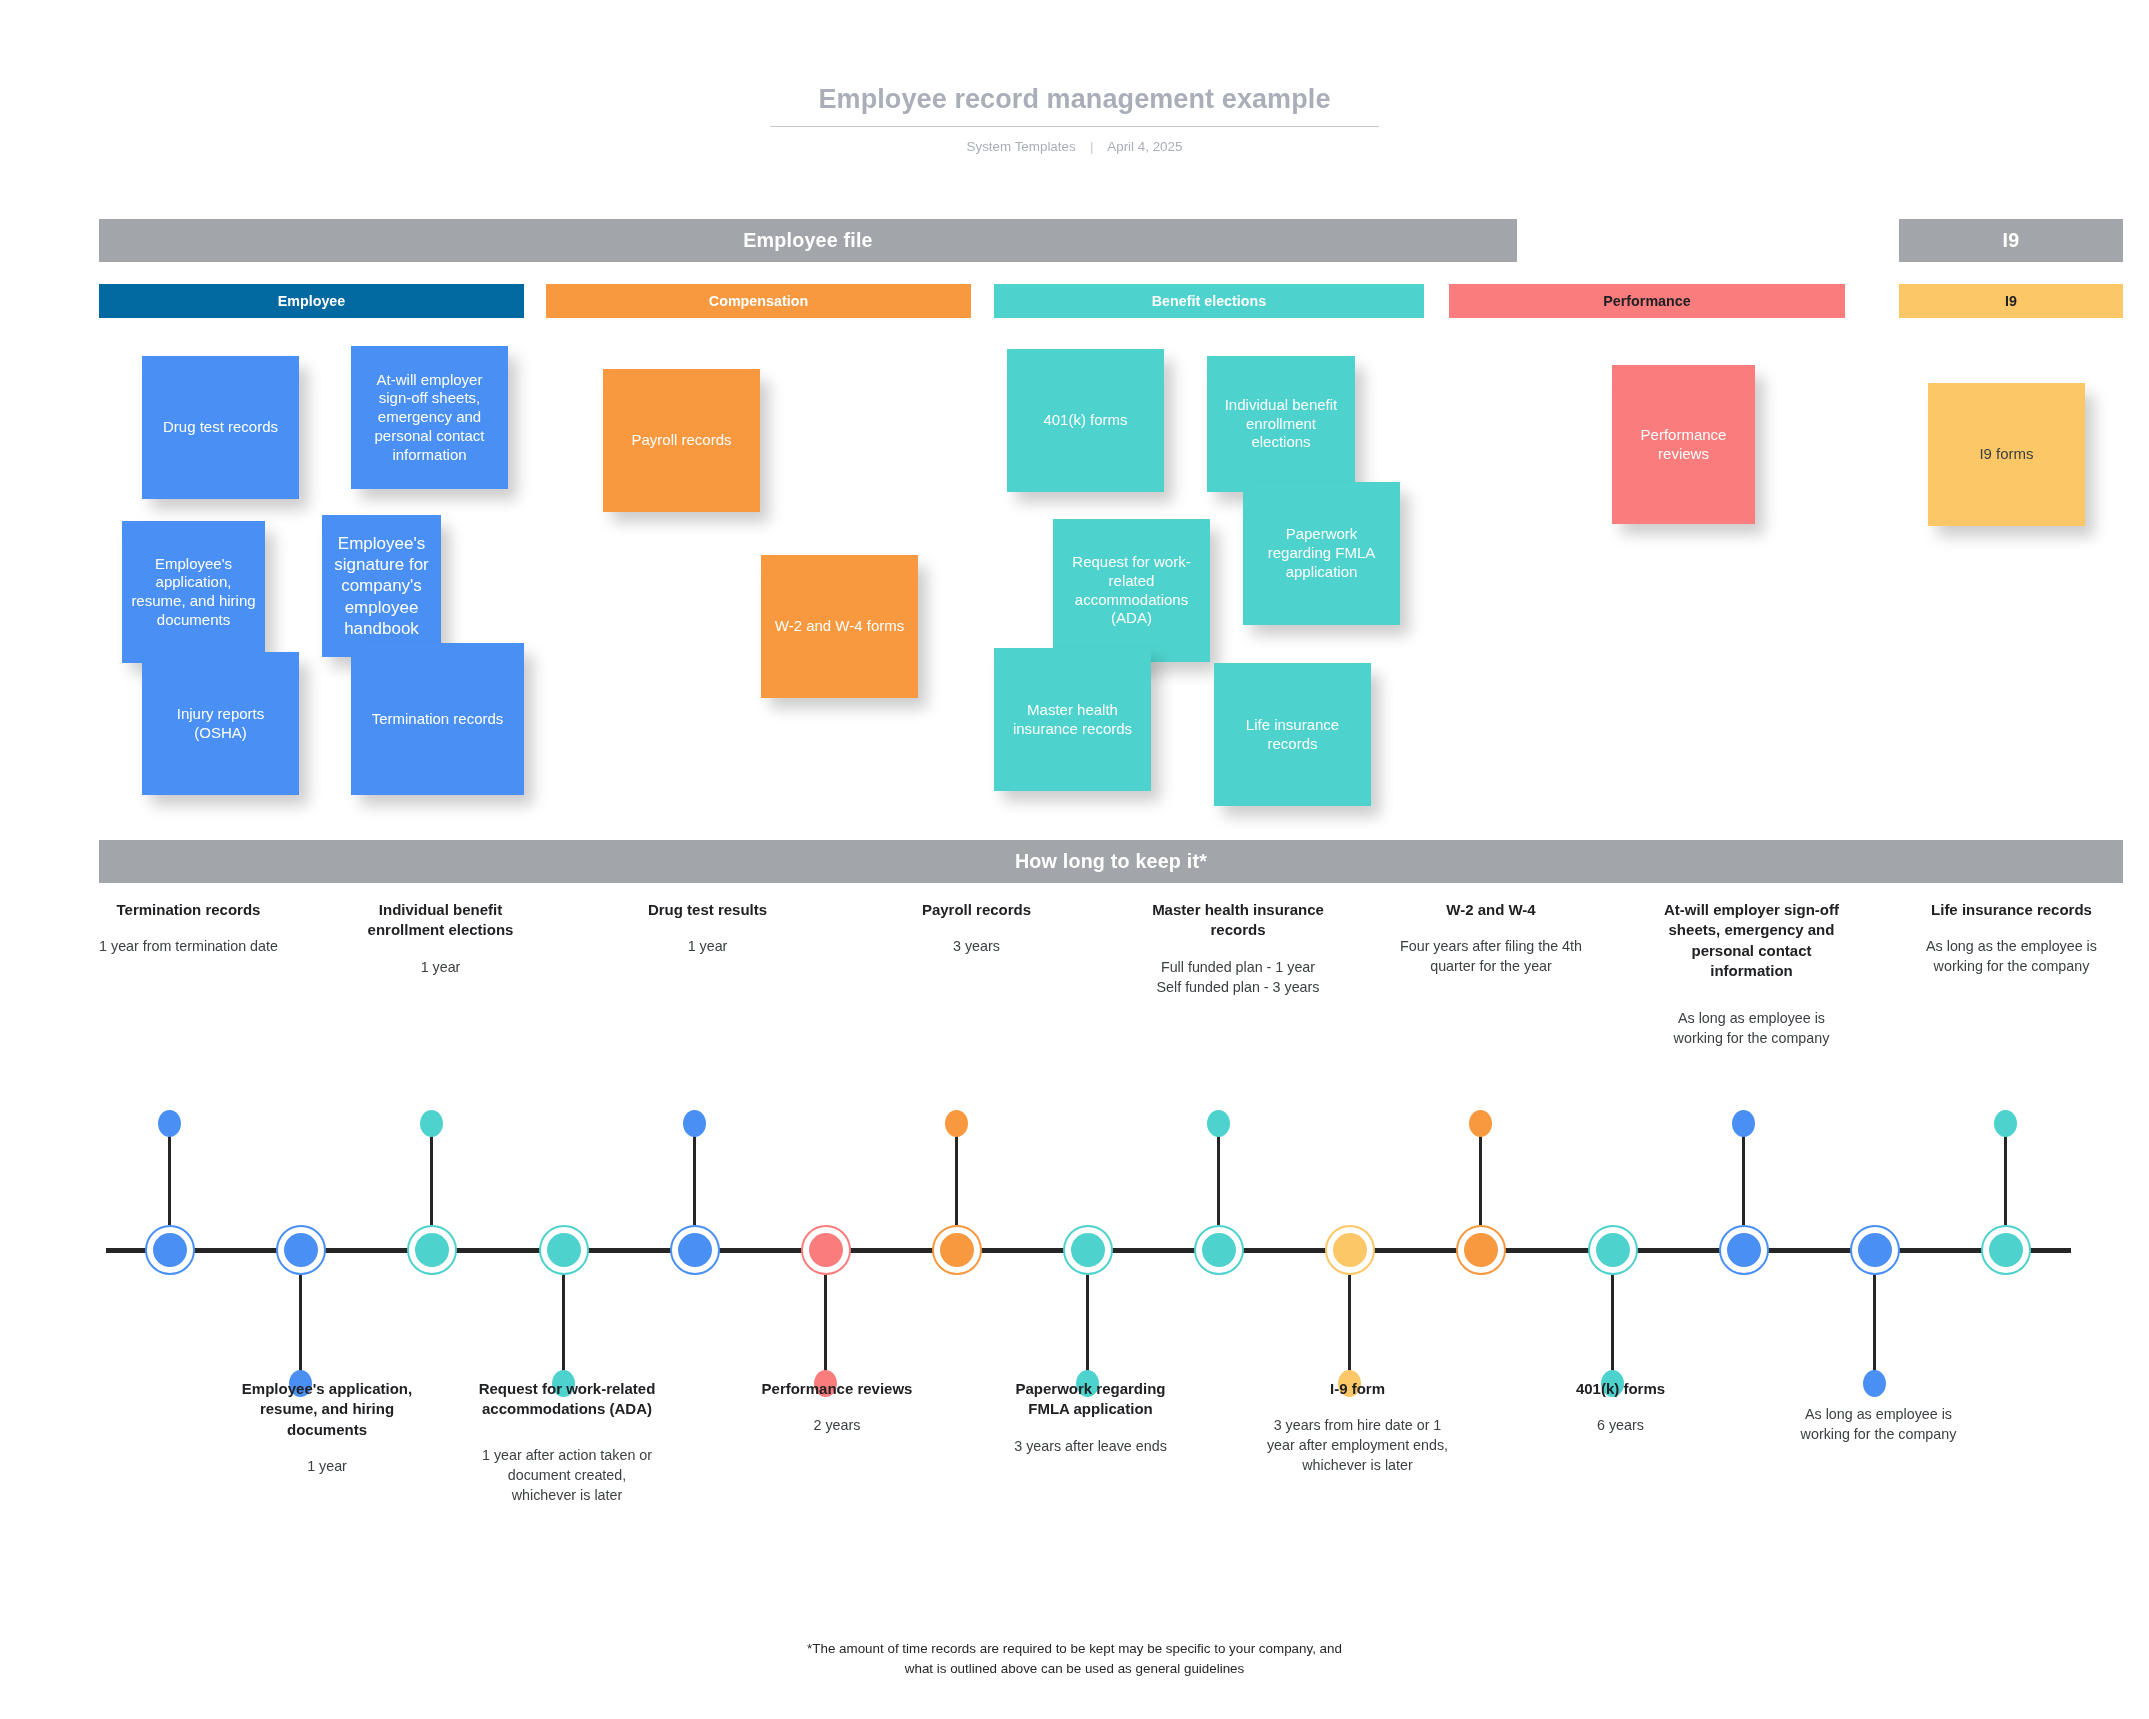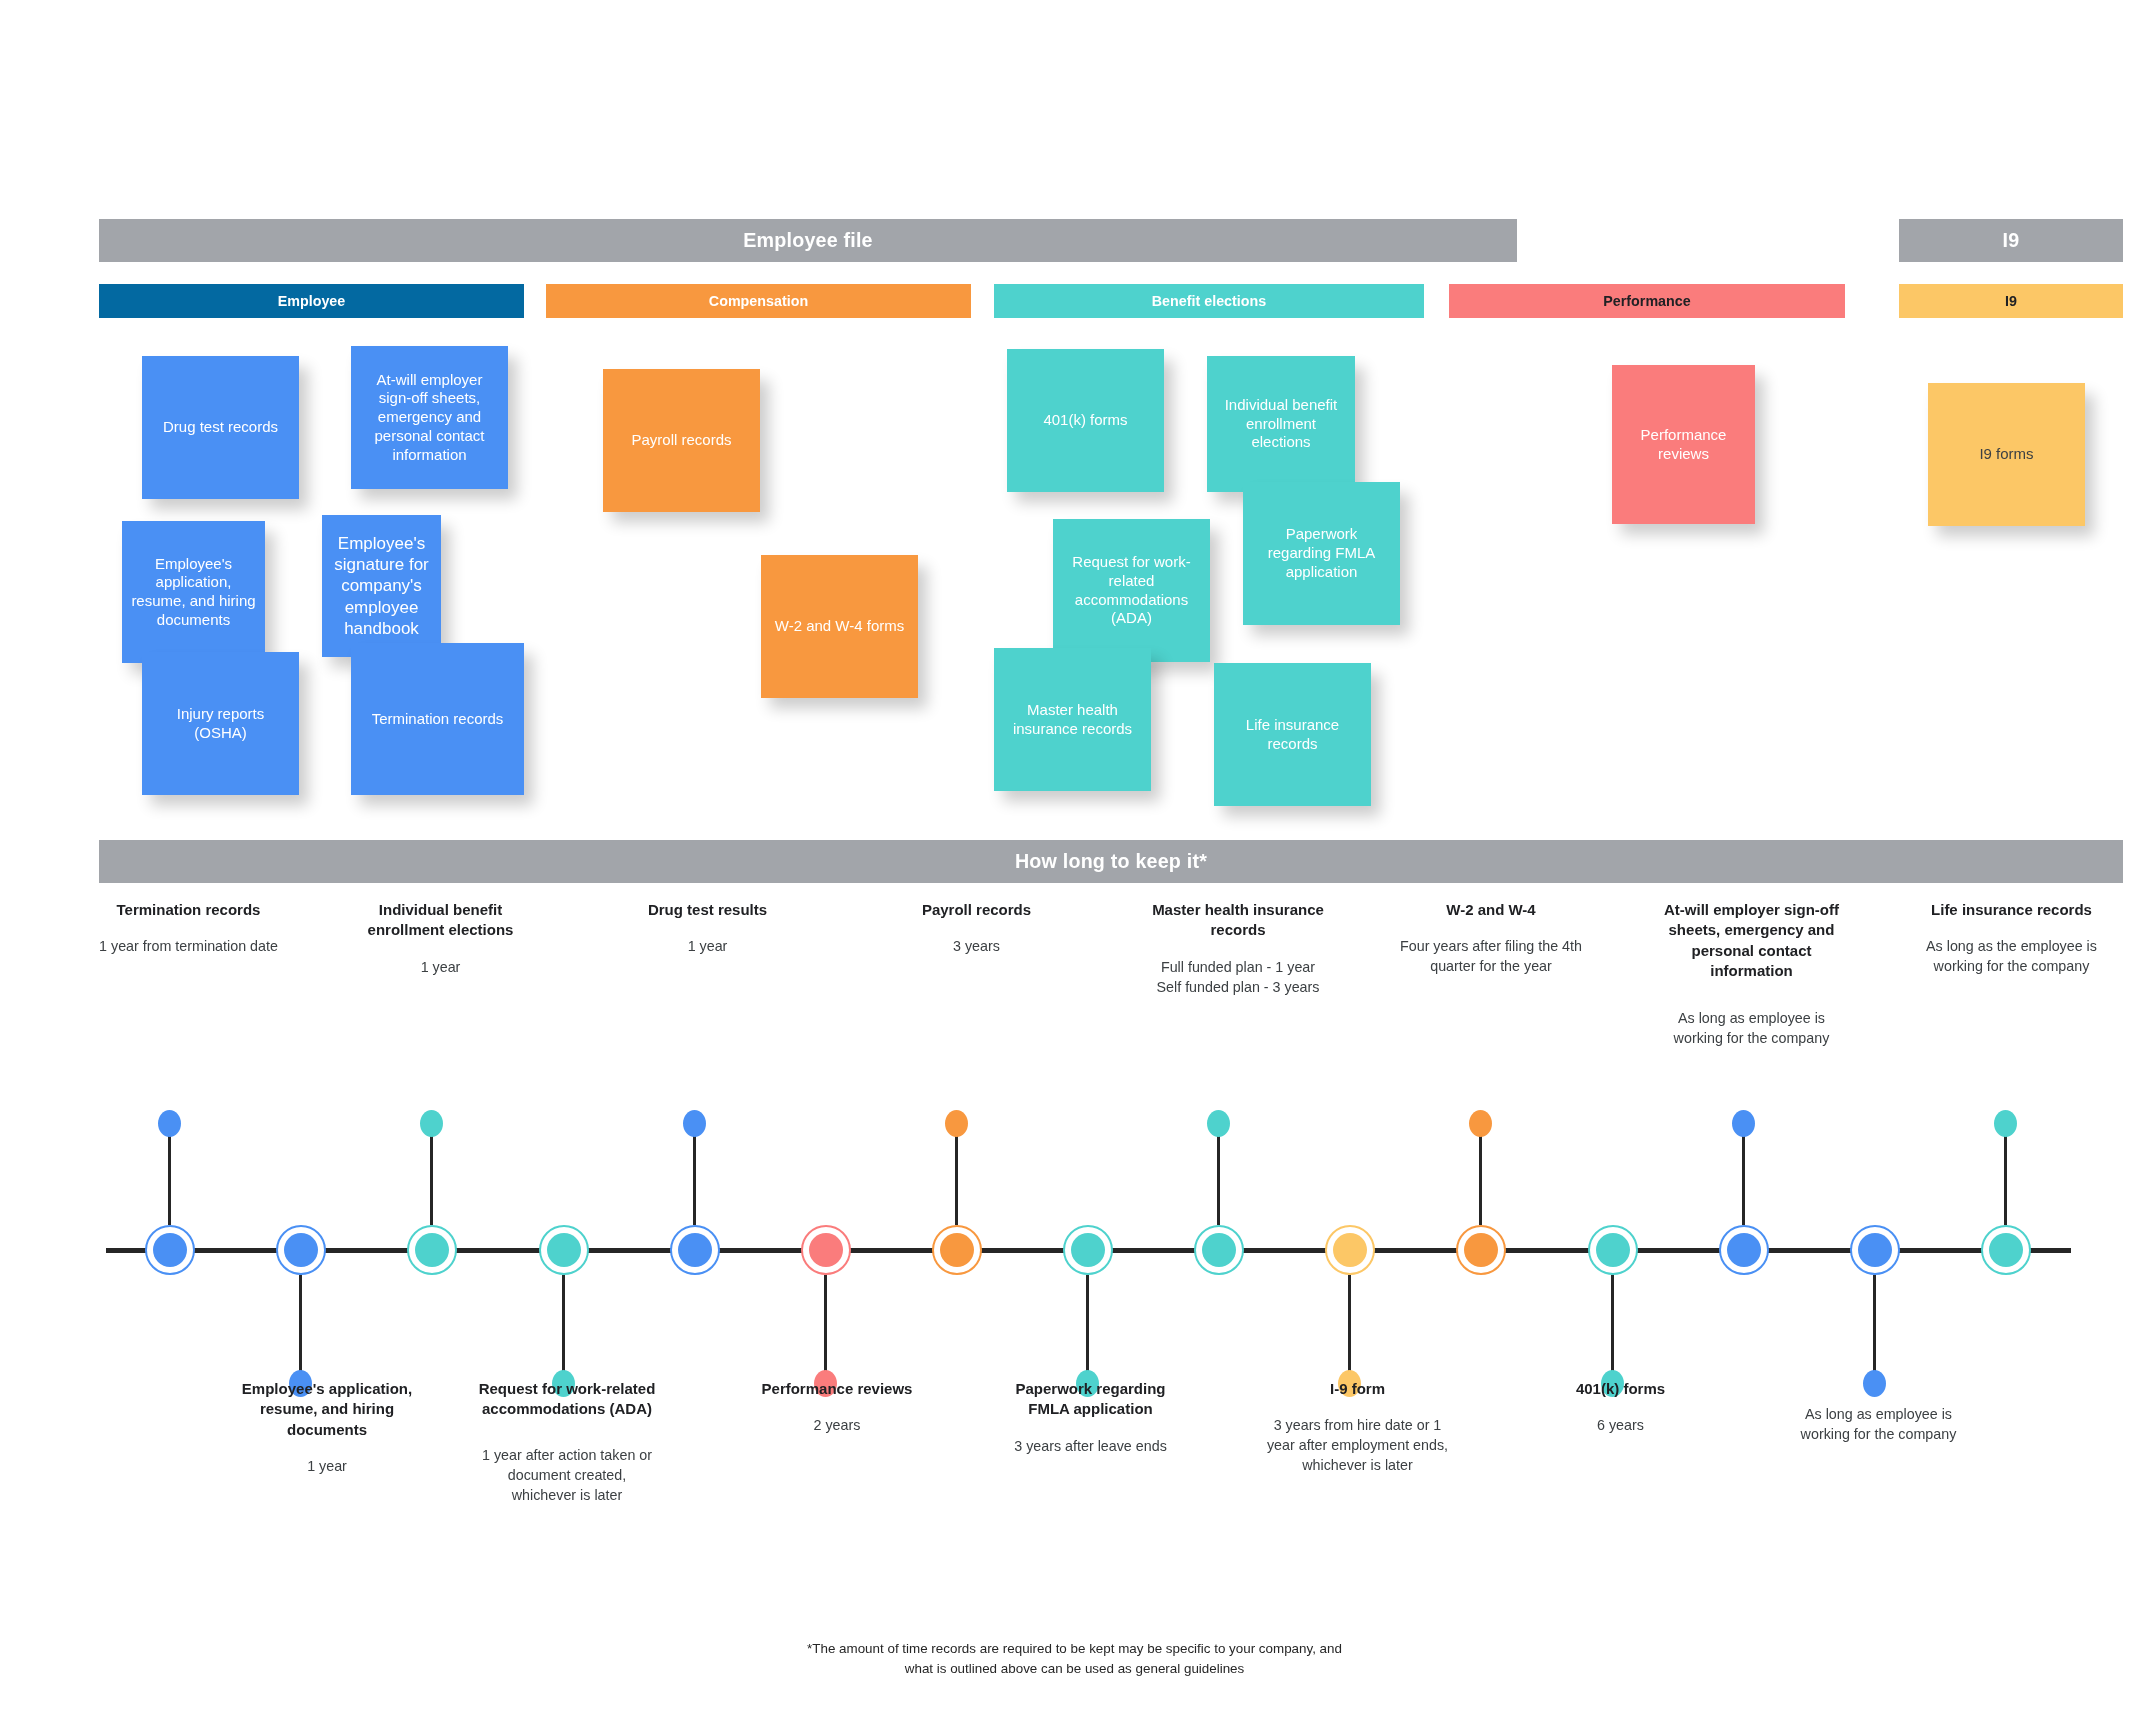--- a/index.html
+++ b/index.html
@@ -85,20 +85,26 @@
   
   #footnote{
     position:absolute; left:0; top:1639px; width:2149px; text-align:center;
     font-size:13.4px; color:#262626; line-height:1.5;
   }
 </style>
 </head>
 <body>
 
 <div id="doc-header">
+  <div id="doc-title">Employee record management example</div>
+  <div id="doc-meta">
+    <span>System Templates</span>
+    <span class="sep">|</span>
+    <span>April 4, 2025</span>
+  </div>
 </div>
 
 <div class="grey-bar" id="bar-employee-file">Employee file</div>
 <div class="grey-bar" id="bar-i9">I9</div>
 <div class="grey-bar" id="bar-howlong">How long to keep it*</div>
 
 <div class="cat-chip" id="cat-employee">Employee</div>
 <div class="cat-chip" id="cat-compensation">Compensation</div>
 <div class="cat-chip" id="cat-benefit">Benefit elections</div>
 <div class="cat-chip dark" id="cat-performance">Performance</div>

